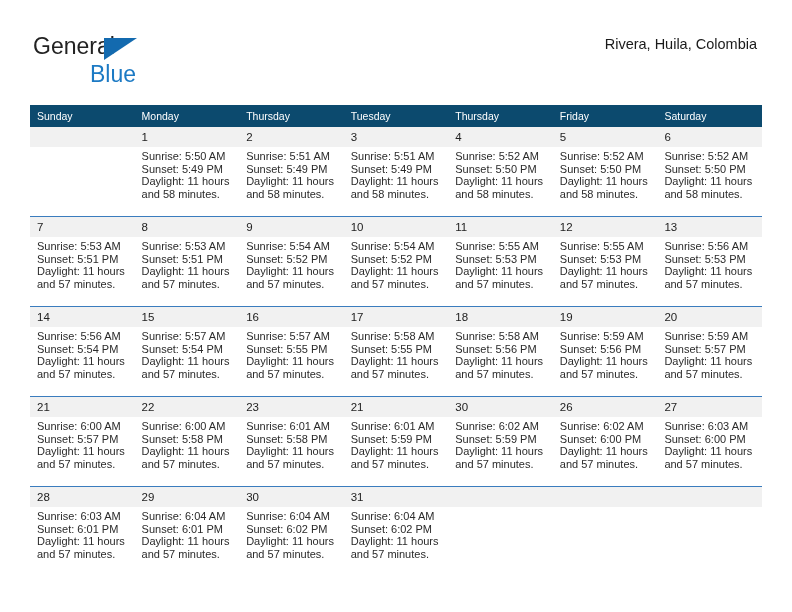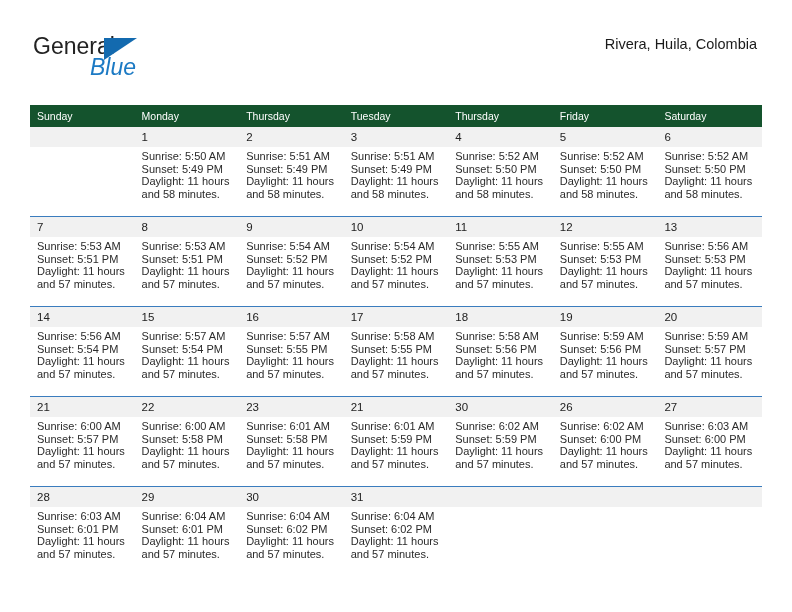--- a/index.html
+++ b/index.html
@@ -51,25 +51,24 @@
     left: 71px;
     top: 5px;
     width: 0;
     height: 0;
     border-left: 33px solid #136aaf;
     border-bottom: 22px solid transparent;
   }
   .brand-blue {
     position: absolute;
     left: 57px;
-    top: 21px;
+    top: 28px;
     font-size: 23px;
     color: #1c7ac4;
     font-family: "Liberation Sans", sans-serif;
-    font-style: italic;
   }
 
   .title-block {
     position: absolute;
     right: 35px;
     top: 30px;
     text-align: right;
   }
   .cal-title {
     font-size: 27px;
@@ -88,21 +87,21 @@
   
   .calendar {
     position: absolute;
     left: 30px;
     top: 105px;
     width: 732px;
     border-collapse: collapse;
     table-layout: fixed;
   }
   .calendar th {
-    background: #14532d;
+    background: #0c4a6e;
     color: #ffffff;
     font-size: 10.5px;
     font-weight: normal;
     text-align: left;
     padding: 5px 0 5px 7px;
     height: 11px;
     border: none;
   }
   .calendar td {
     vertical-align: top;

